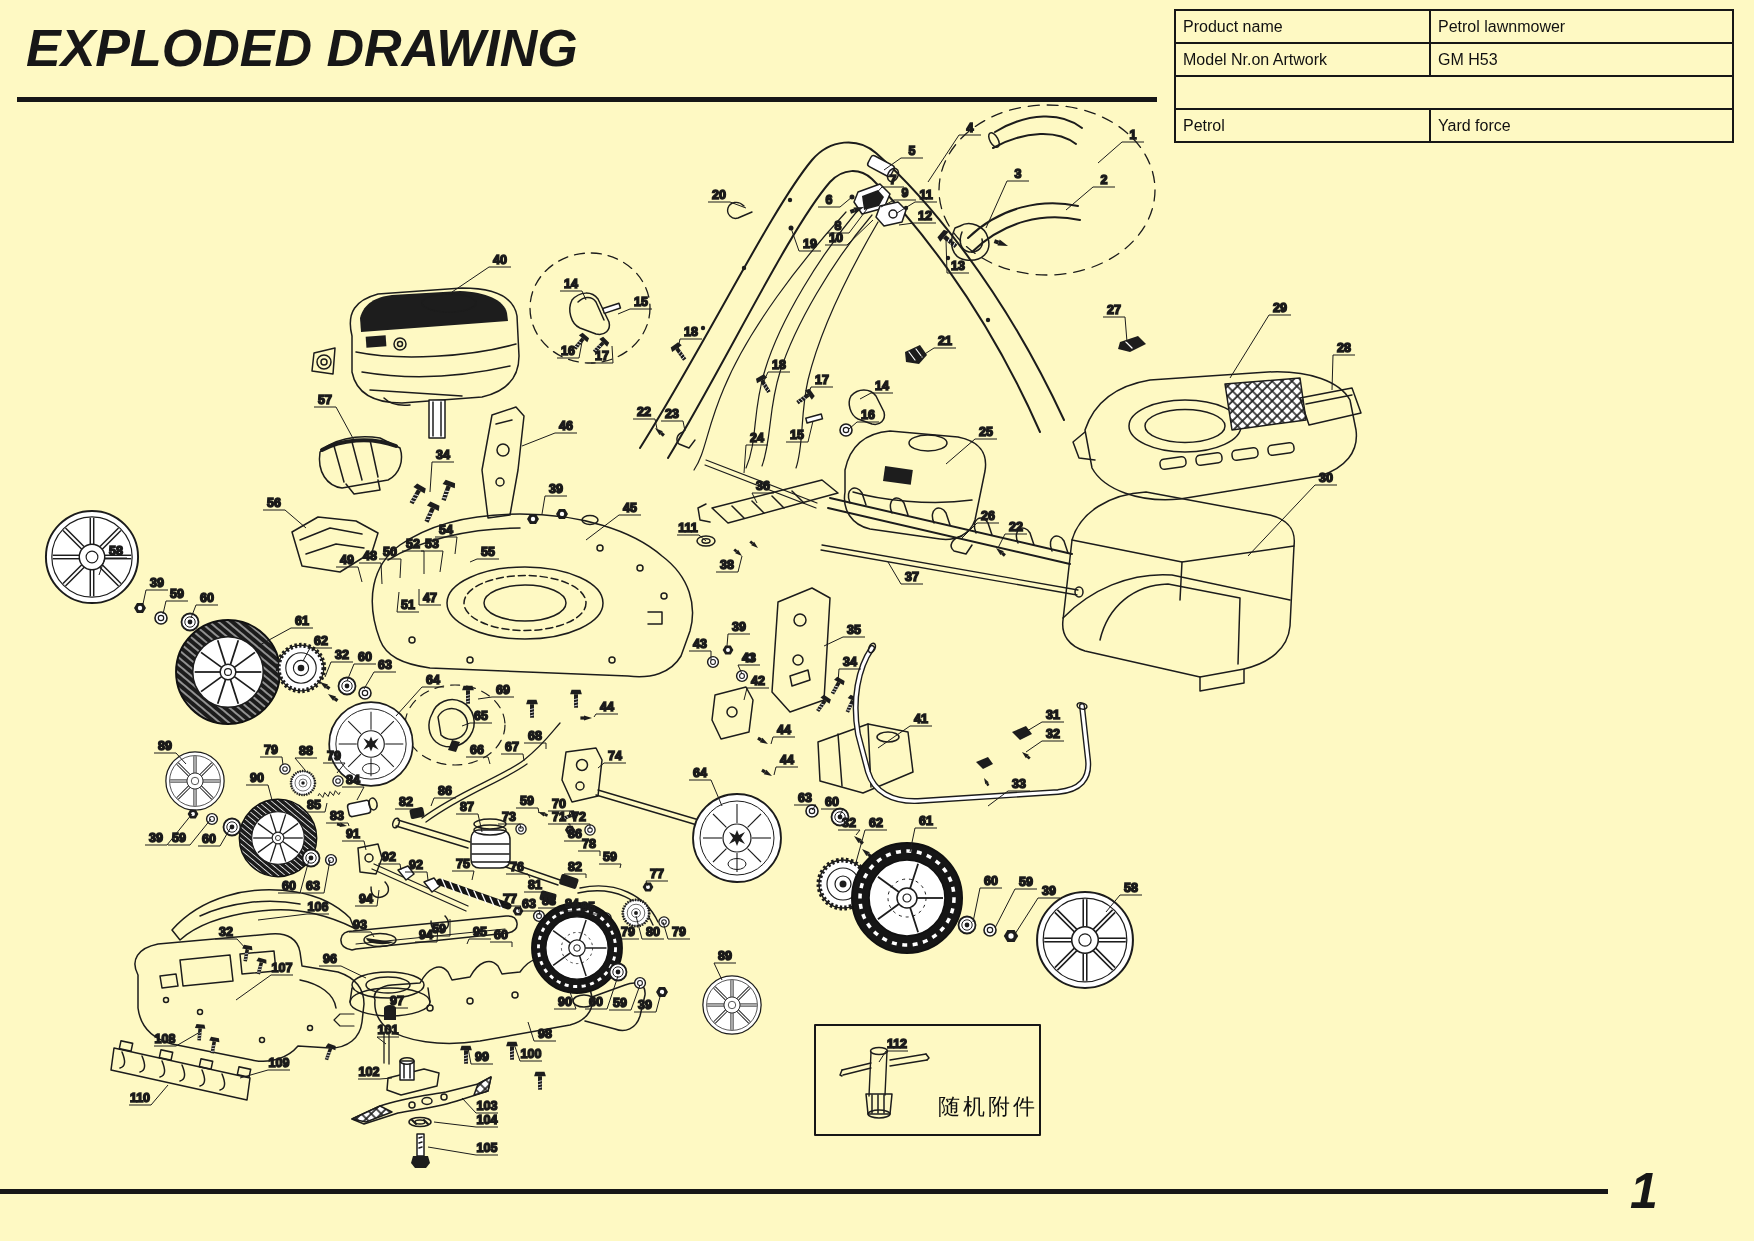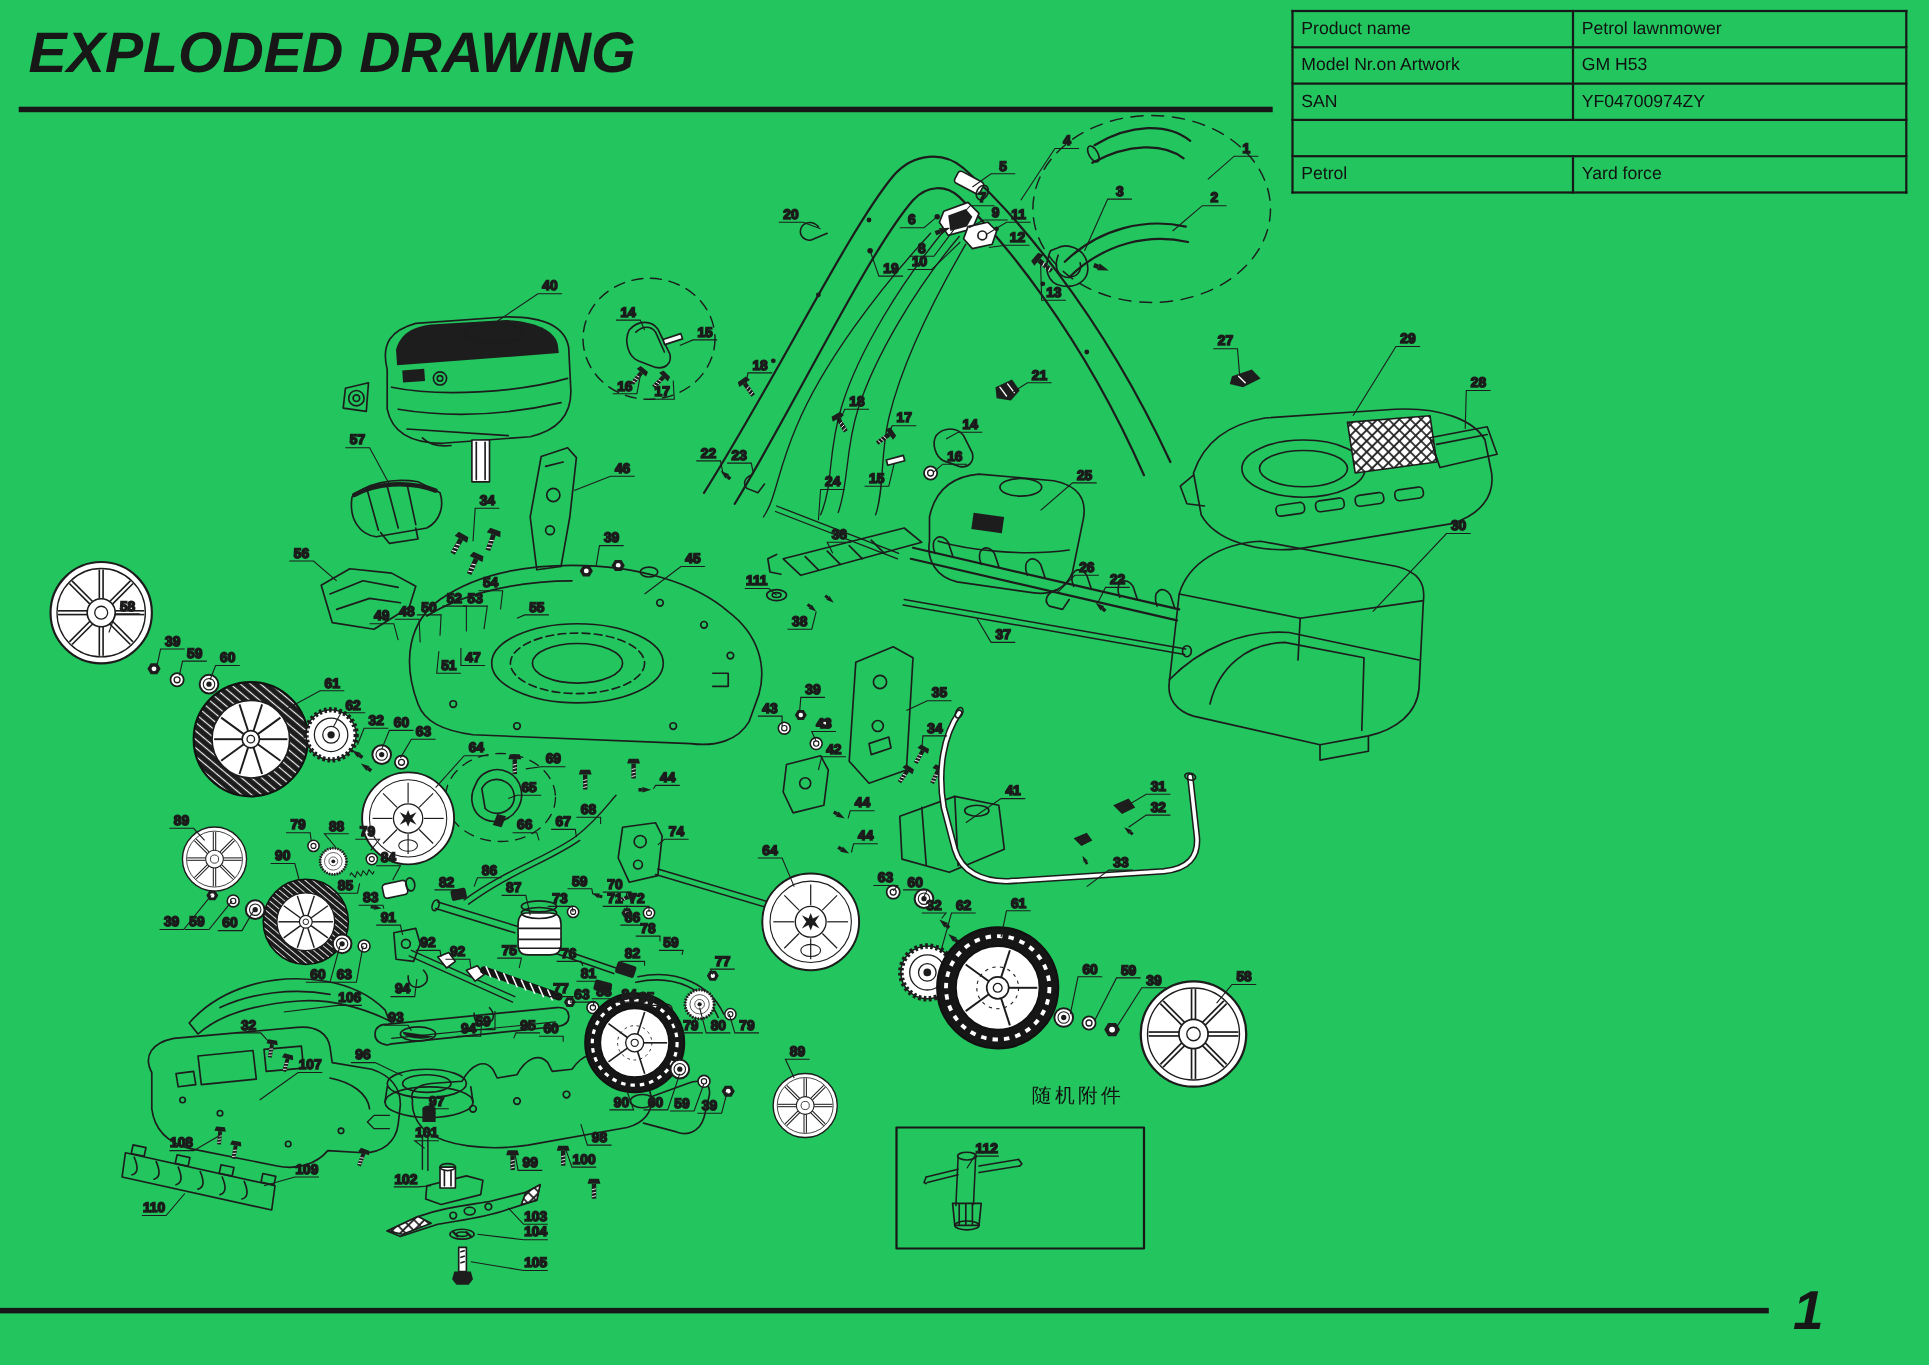--- a/index.html
+++ b/index.html
@@ -1,26 +1,26 @@
 <!DOCTYPE html>
 <html><head>
 <meta charset="utf-8">
 <style>
   html,body{margin:0;padding:0;background:#e8e8e8;}
-  .page{position:relative;width:1754px;height:1241px;background:#22c55e;overflow:hidden;
+  .page{position:relative;width:1754px;height:1241px;background:#fef9c3;overflow:hidden;
         font-family:"Liberation Sans",sans-serif;color:#141414;}
   .title{position:absolute;left:26px;top:18px;font-size:52px;font-weight:900;font-style:italic;
          letter-spacing:0px;color:#171717;white-space:nowrap;}
   .title-rule{position:absolute;left:17px;top:97px;width:1140px;height:5px;background:#171717;}
   table.info{position:absolute;left:1174px;top:9px;width:560px;border-collapse:collapse;
              table-layout:fixed;}
   table.info td{border:2.5px solid #171717;font-size:16px;height:31px;padding:0 0 0 7px;
                 white-space:nowrap;overflow:hidden;color:#111;}
   table.info td.c1{width:246px;}
-  .cn-label{position:absolute;left:938px;top:984px;font-size:18px;letter-spacing:3px;
+  .cn-label{position:absolute;left:938px;top:1092px;font-size:22px;letter-spacing:3px;
             color:#111;font-family:"DejaVu Sans","Liberation Sans",sans-serif;}
   .footer-rule{position:absolute;left:0px;top:1189px;width:1608px;height:5px;background:#171717;}
   .page-num{position:absolute;left:1630px;top:1162px;font-size:50px;font-weight:900;
             font-style:italic;color:#171717;}
   svg#dwg{position:absolute;left:0;top:0;}
   svg#dwg *{vector-effect:none;}
   #callout-layer text{font:bold 12.5px "Liberation Sans",sans-serif;fill:#101010;}
   g.part path,g.part line,g.part polyline,g.part ellipse,g.part circle,g.part rect,g.part polygon{
     stroke-linejoin:round;stroke-linecap:round;}
 </style>
@@ -34,24 +34,20 @@
 
   <table class="info">
     <tbody>
         <tr>
       <td class="c1">Product name</td>
       <td>Petrol lawnmower</td>
     </tr>
     <tr>
       <td class="c1">Model Nr.on Artwork</td>
       <td>GM H53</td>
-    </tr>
-    <tr>
-      <td class="c1">SAN</td>
-      <td>YF04700974ZY</td>
     </tr>
     <tr>
       <td colspan="2"></td>
     </tr>
     <tr>
       <td class="c1">Petrol</td>
       <td>Yard force</td>
     </tr>
   </tbody>
     </table>

